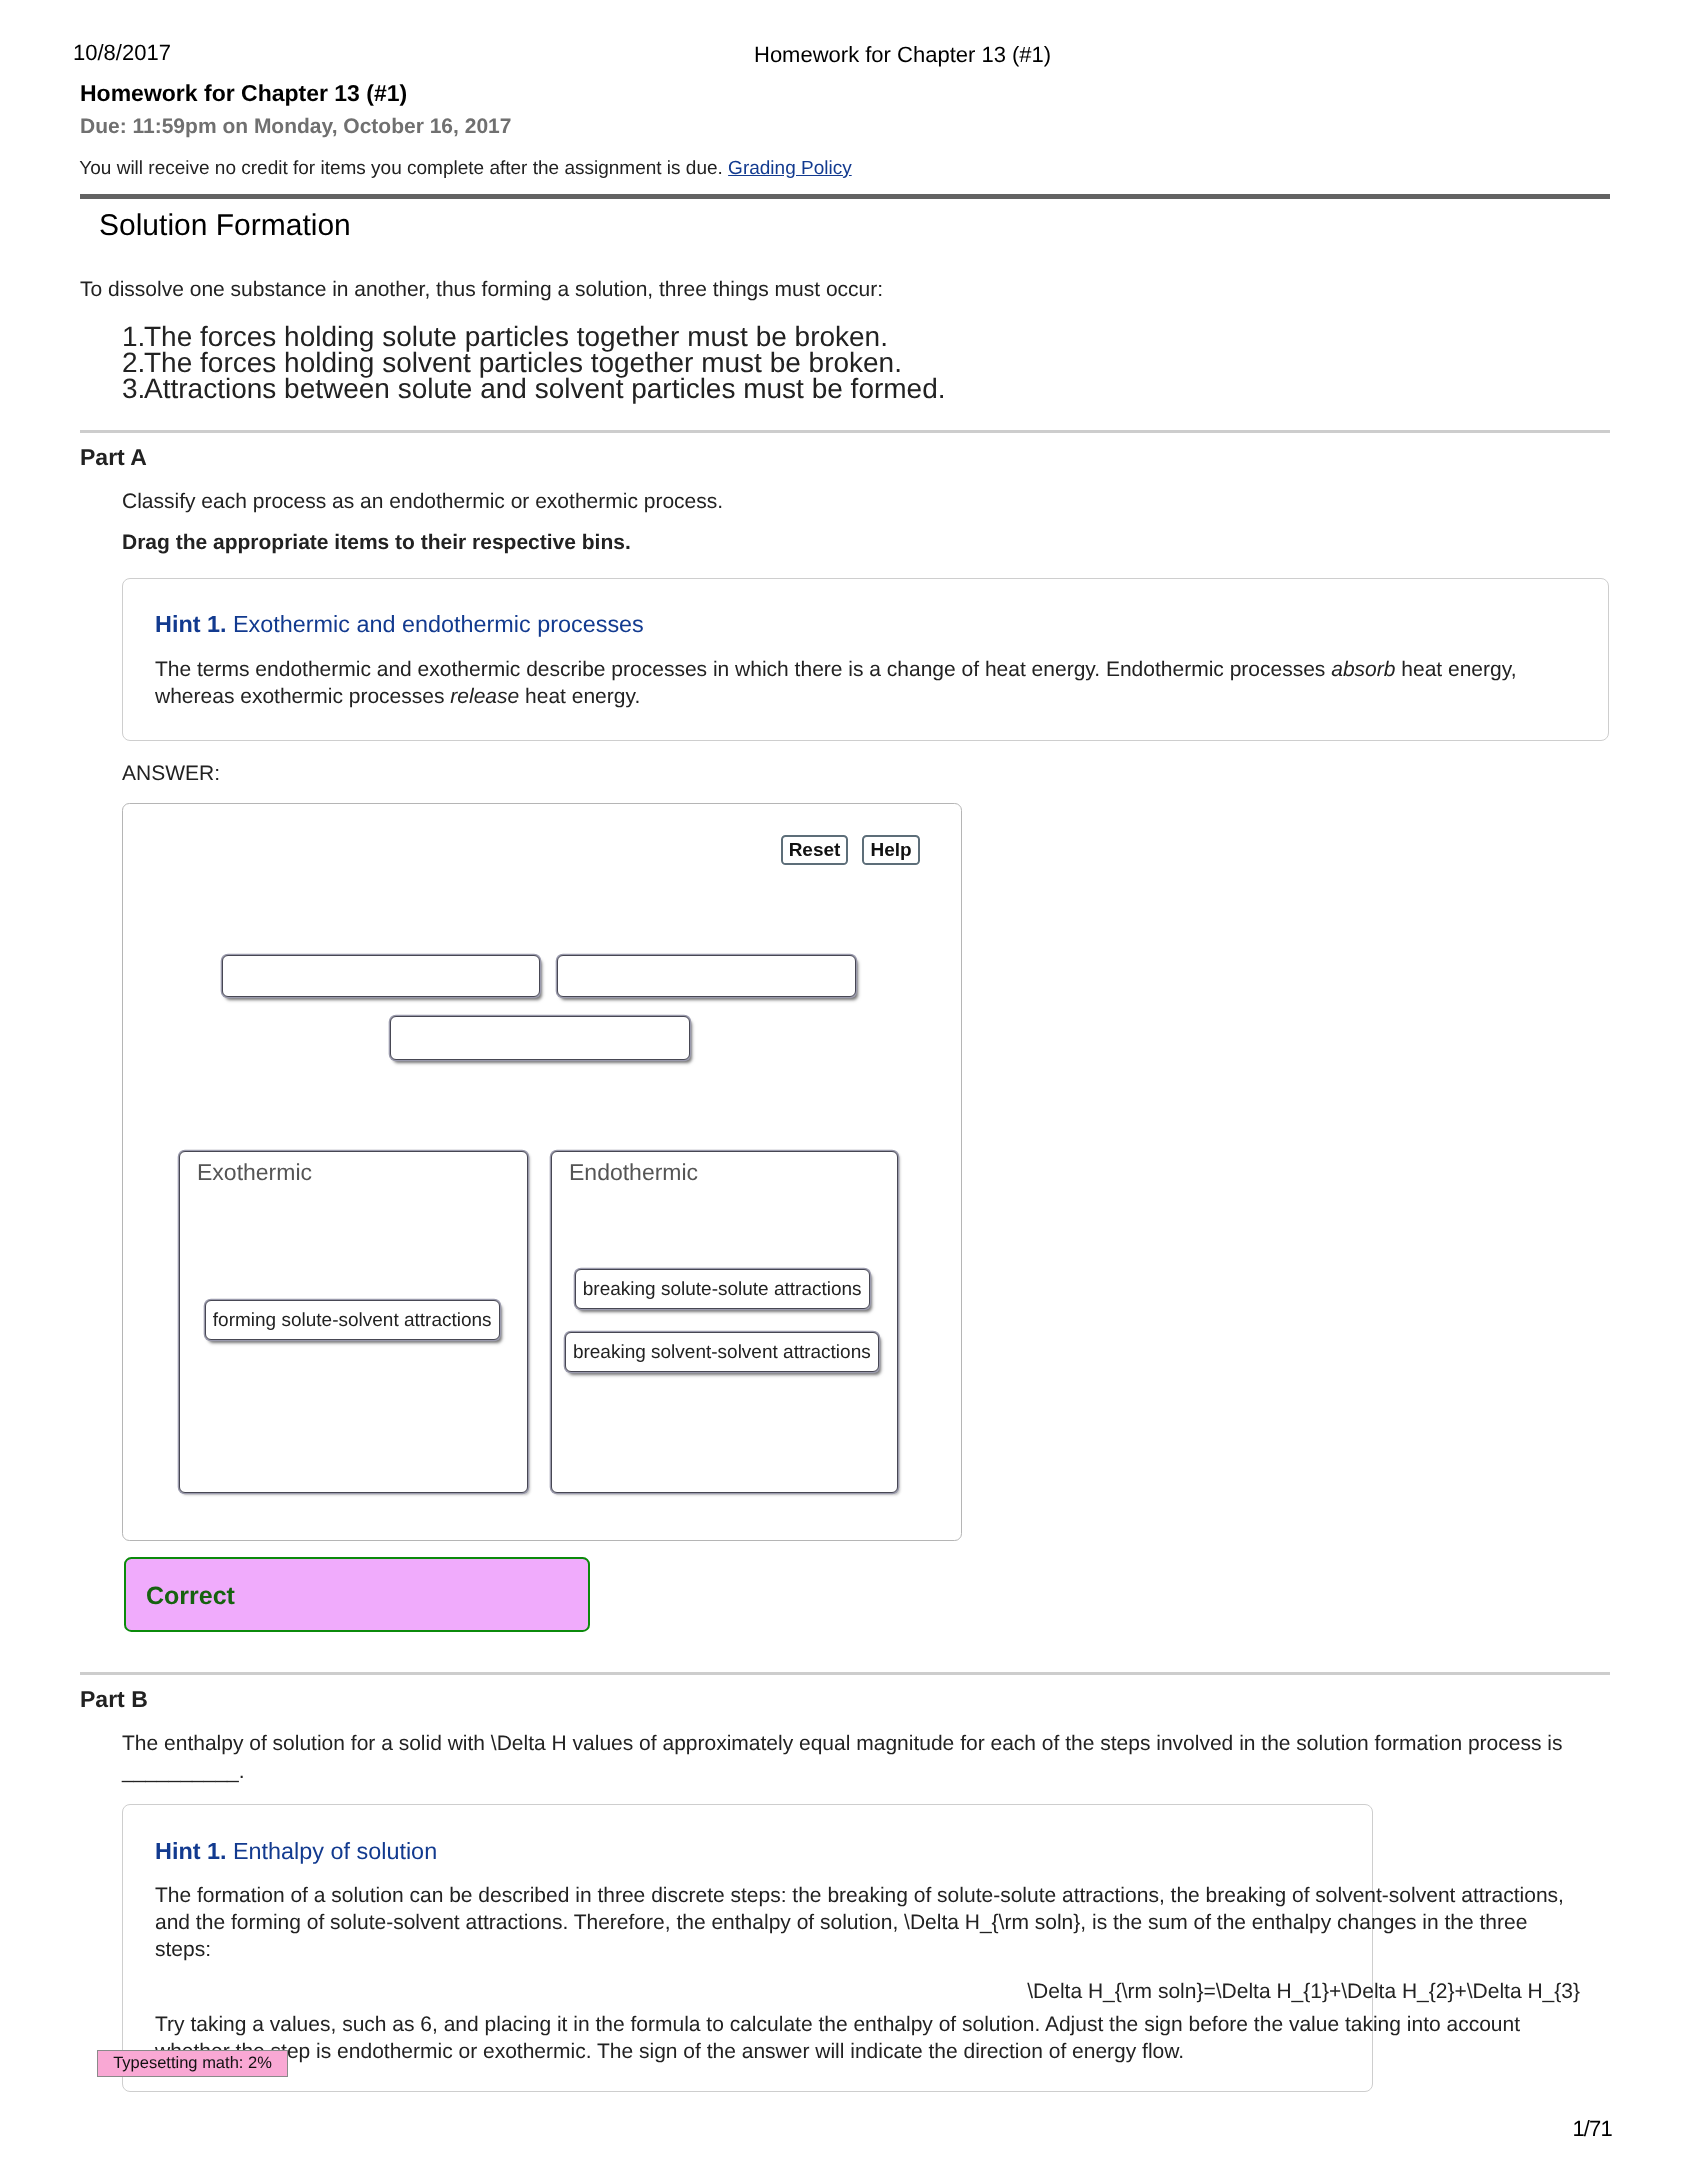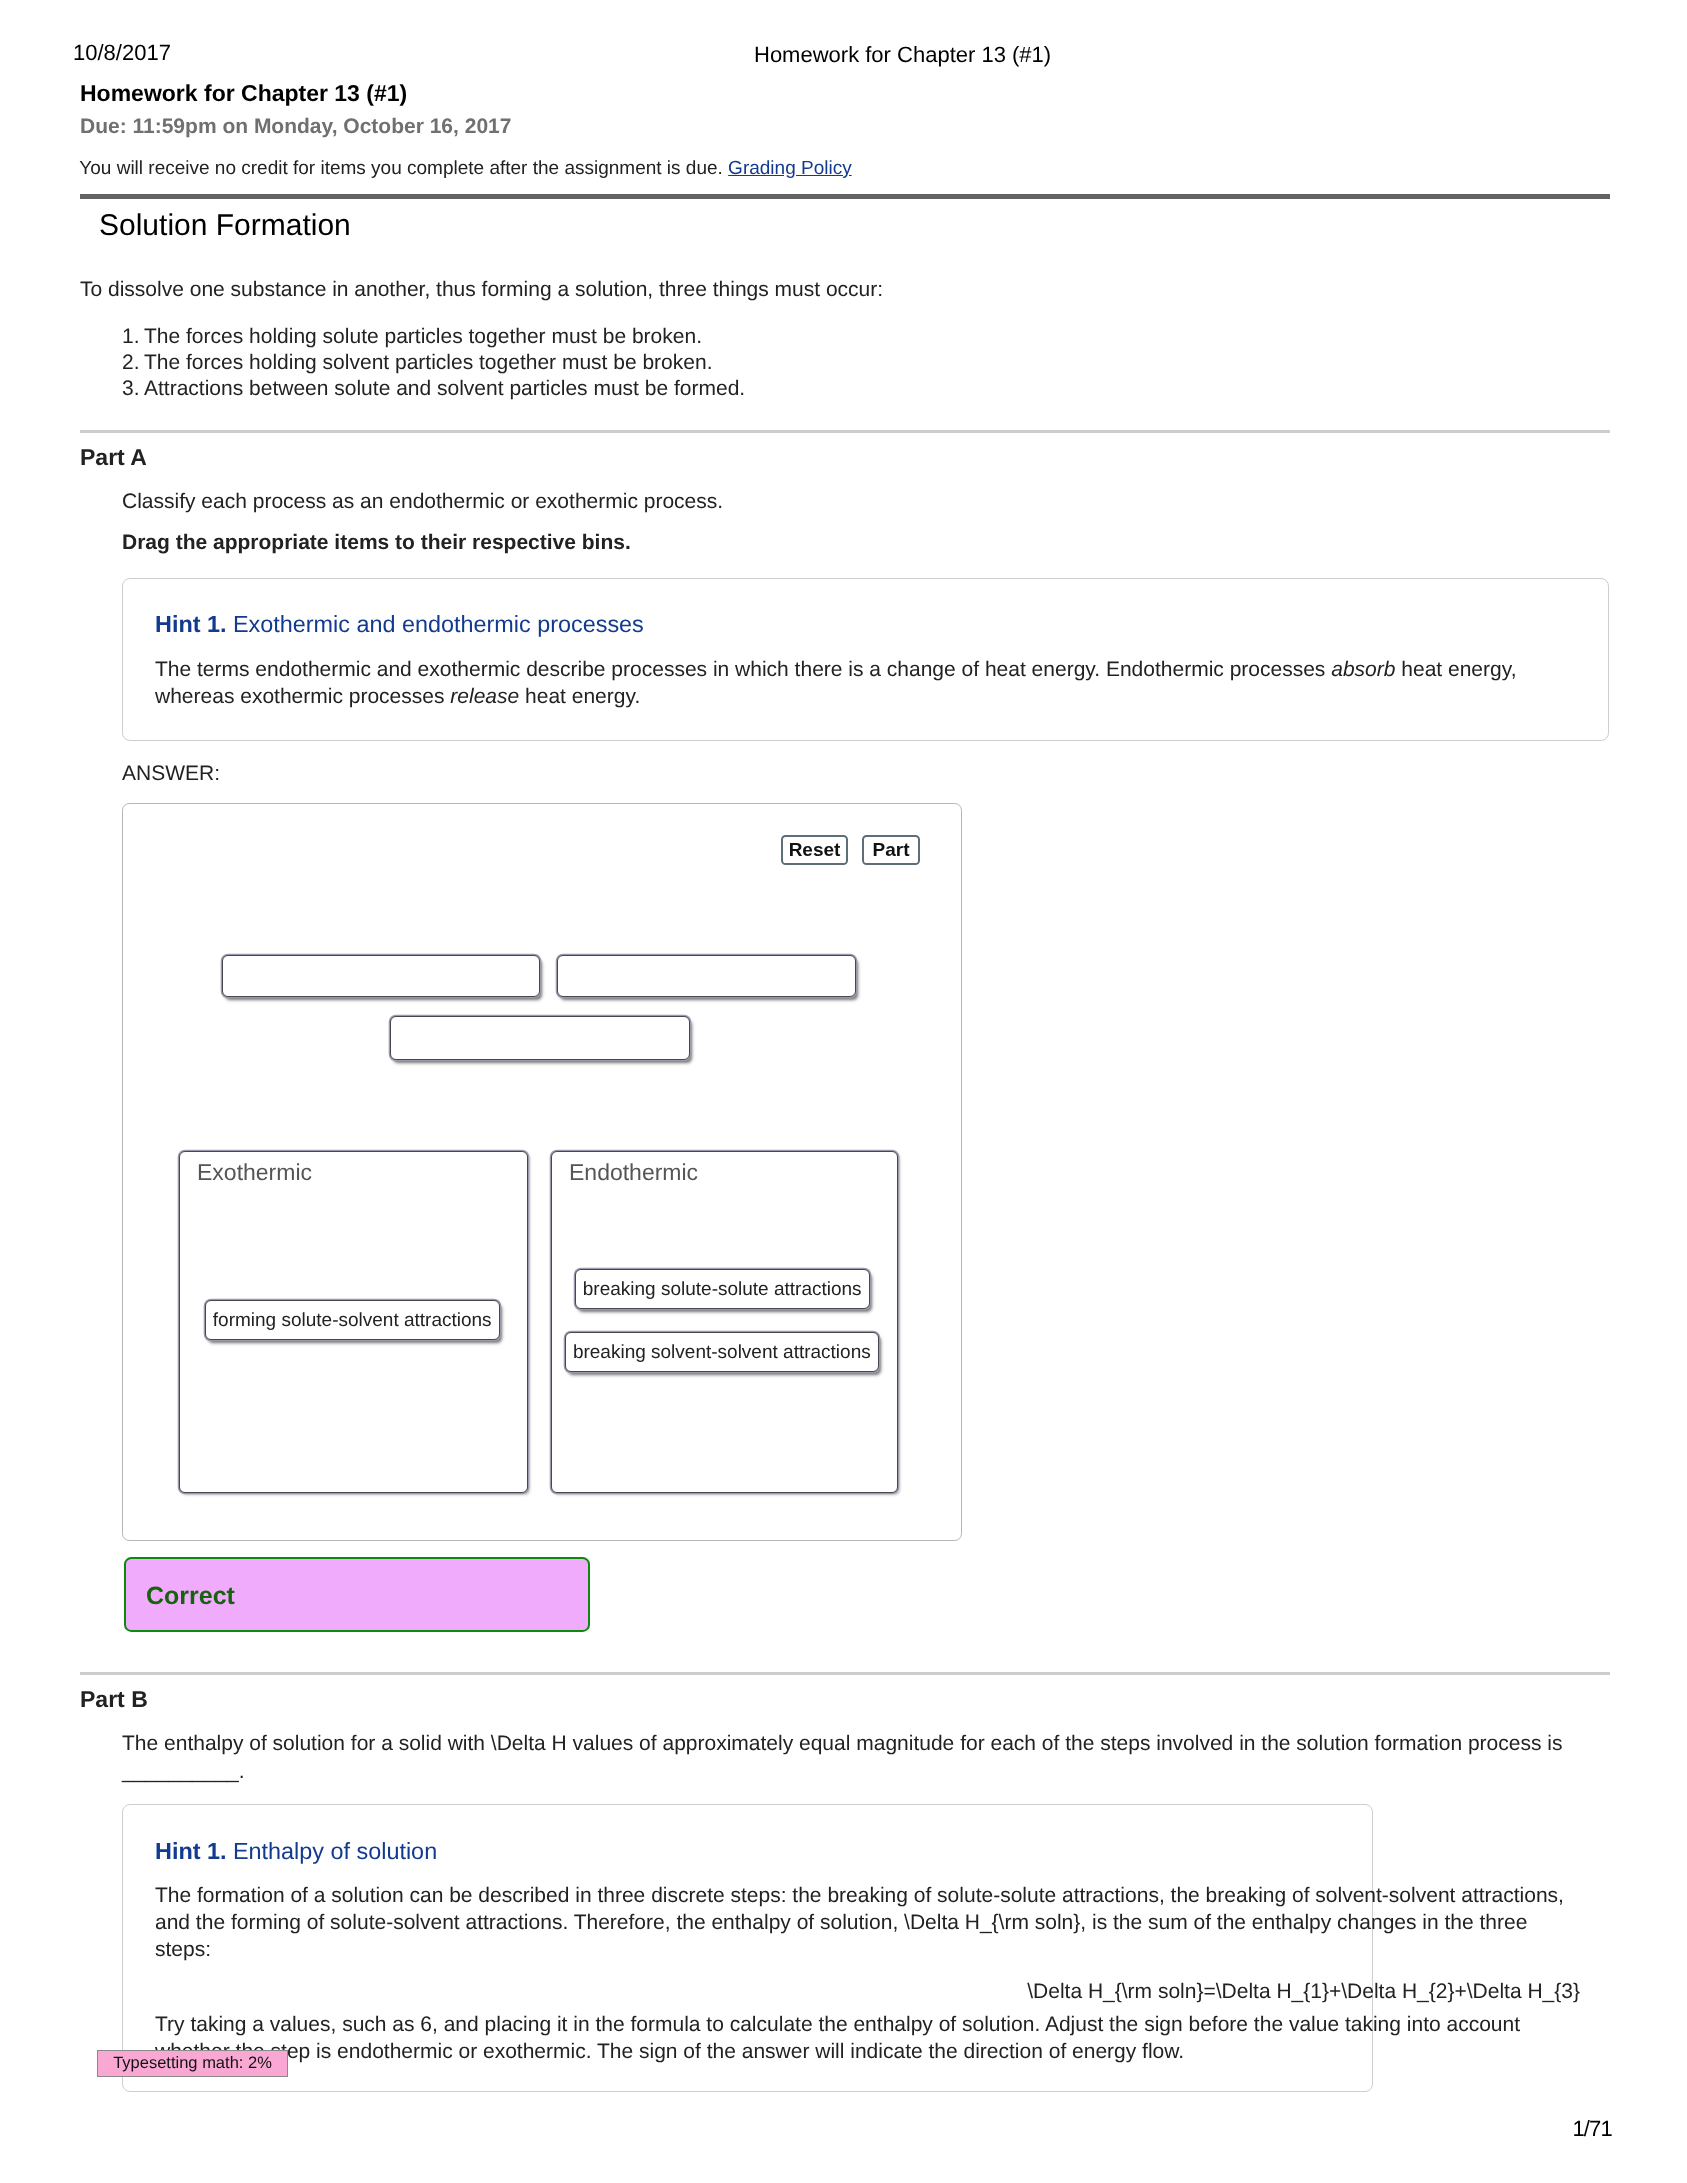--- a/index.html
+++ b/index.html
@@ -28,21 +28,21 @@
   .hw-note  { font-size:19px; color:#222; position:absolute; left:-0.7px; top:159px; line-height:1; }
   .hw-note a { color:#123A8F; text-decoration:underline; }
 
   .rule-dark { position:absolute; left:0; top:194px; width:1530px; height:4.6px; background:#636363; }
   .rule-light{ position:absolute; left:0; width:1530px; height:3.3px; background:#cdcdcd; }
 
   h2.section-title { position:absolute; left:19px; top:211px; margin:0; font-size:30px; font-weight:400; color:#000; line-height:1;text-align:center; }
 
   .intro { position:absolute; left:0px; top:279px; font-size:21px; color:#222; line-height:1; }
   ol.steps { position:absolute; left:0; top:324px; margin:0; padding:0; list-style:none;
-             font-size:21px; color:#222; line-height:26px; counter-reset:stepc; }
+             font-size:28px; color:#222; line-height:26px; counter-reset:stepc; }
   ol.steps li { padding:0 0 0 64px; margin:0; position:relative; counter-increment:stepc; }
   ol.steps li::before { content:counter(stepc) "."; position:absolute; left:42px; top:0; width:13.2px; text-align:left; }
 
   .part-label { position:absolute; left:0px; font-size:23px; font-weight:bold; color:#222; line-height:1; }
   .part-body  { position:absolute; left:42px; font-size:21px; color:#222; line-height:28px; }
 
   .hintbox { position:absolute; border:1.3px solid #cecece; border-radius:8px; background:#fff; box-sizing:border-box; }
   .hint-head { font-size:23.4px; color:#123A8F; line-height:1; }
   .hint-head b { font-weight:bold; }
   .hint-body { font-size:21px; color:#222; line-height:27px; }
@@ -108,21 +108,21 @@
 
     <div class="hintbox" style="left:42px; top:578px; width:1487px; height:163px;">
       <div class="hint-head" style="position:absolute; left:32px; top:34px;"><b>Hint 1.</b> <span>Exothermic and endothermic processes</span></div>
       <div class="hint-body" style="position:absolute; left:32px; top:77px; width:1429px;"><span>The terms endothermic and exothermic describe processes in which there is a change of heat energy. Endothermic processes </span><i>absorb</i><span> heat energy, whereas exothermic processes </span><i>release</i><span> heat energy.</span></div>
     </div>
 
     <div class="answer-label" style="position:absolute; left:42px; top:763px; font-size:21px; color:#222; line-height:1;">ANSWER:</div>
 
     <div class="answerbox">
       <button class="dndbtn" style="left:658px; top:31px; width:67px;">Reset</button>
-      <button class="dndbtn" style="left:739px; top:31px; width:58px;">Part</button>
+      <button class="dndbtn" style="left:739px; top:31px; width:58px;">Help</button>
 
       <div class="dragitem empty" style="left:99px; top:151px; width:318px; height:42px;"></div>
       <div class="dragitem empty" style="left:434px; top:151px; width:299px; height:42px;"></div>
       <div class="dragitem empty" style="left:267px; top:212px; width:300px; height:44px;"></div>
 
       <div class="bin" style="left:56px; top:347px; width:349px; height:342px;">
         <div class="bin-title">Exothermic</div>
         <div class="dragitem filled" style="left:24.5px; top:148px;">forming solute-solvent attractions</div>
       </div>
 

